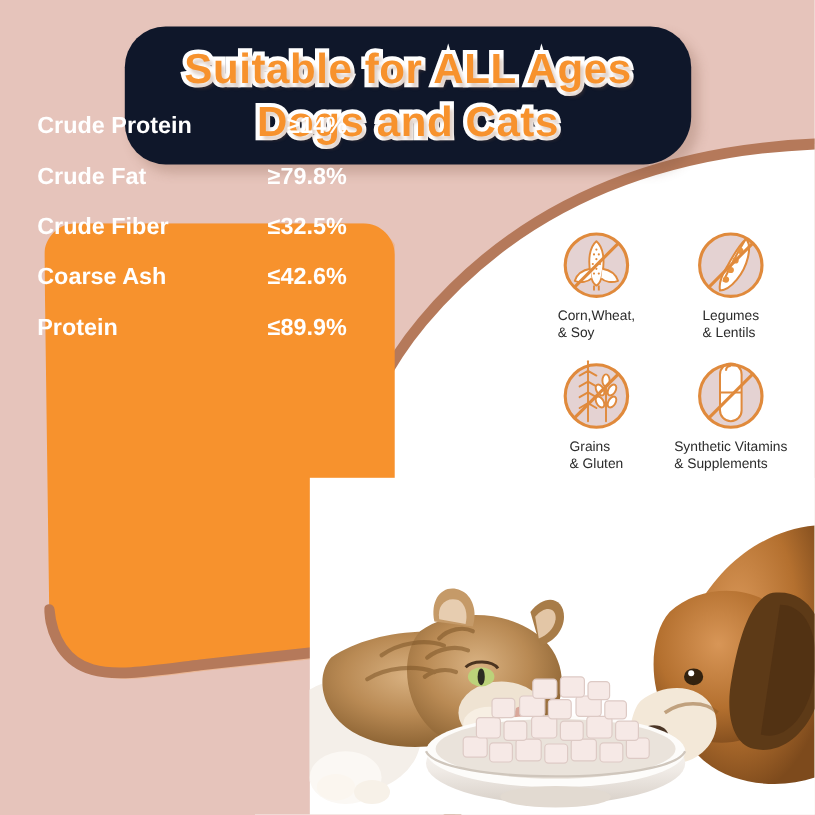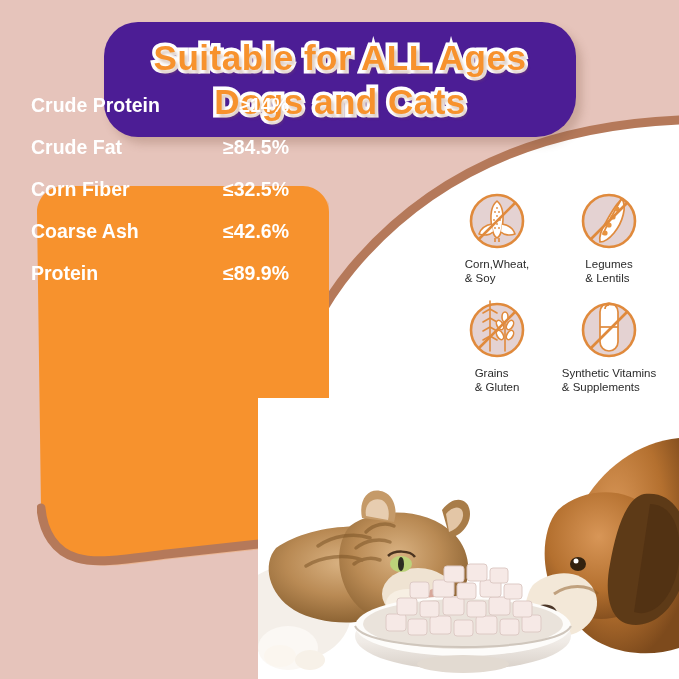--- a/index.html
+++ b/index.html
@@ -27,21 +27,21 @@
     height: 679px;
   }
 
   
   .banner {
     position: absolute;
     left: 104px;
     top: 22px;
     width: 472px;
     height: 115px;
-    background: #4c1d95;
+    background: #0f172a;
     border-radius: 34px 34px 40px 34px;
     box-shadow: 6px 7px 9px rgba(120, 80, 60, 0.25);
   }
   .banner-inner {
     position: absolute;
     left: 0;
     top: 0;
     width: 472px;
     height: 115px;
     display: flex;
@@ -210,24 +210,24 @@
     </div>
   </div>
 
   <div class="nutrition-list">
     <div class="nutrition-row">
       <span class="nlabel">Crude Protein</span>
       <span class="nvalue">≥14%</span>
     </div>
     <div class="nutrition-row">
       <span class="nlabel">Crude Fat</span>
-      <span class="nvalue">≥84.5%</span>
+      <span class="nvalue">≥79.8%</span>
     </div>
     <div class="nutrition-row">
-      <span class="nlabel">Corn Fiber</span>
+      <span class="nlabel">Crude Fiber</span>
       <span class="nvalue">≤32.5%</span>
     </div>
     <div class="nutrition-row">
       <span class="nlabel">Coarse Ash</span>
       <span class="nvalue">≤42.6%</span>
     </div>
     <div class="nutrition-row">
       <span class="nlabel">Protein</span>
       <span class="nvalue">≤89.9%</span>
     </div>

